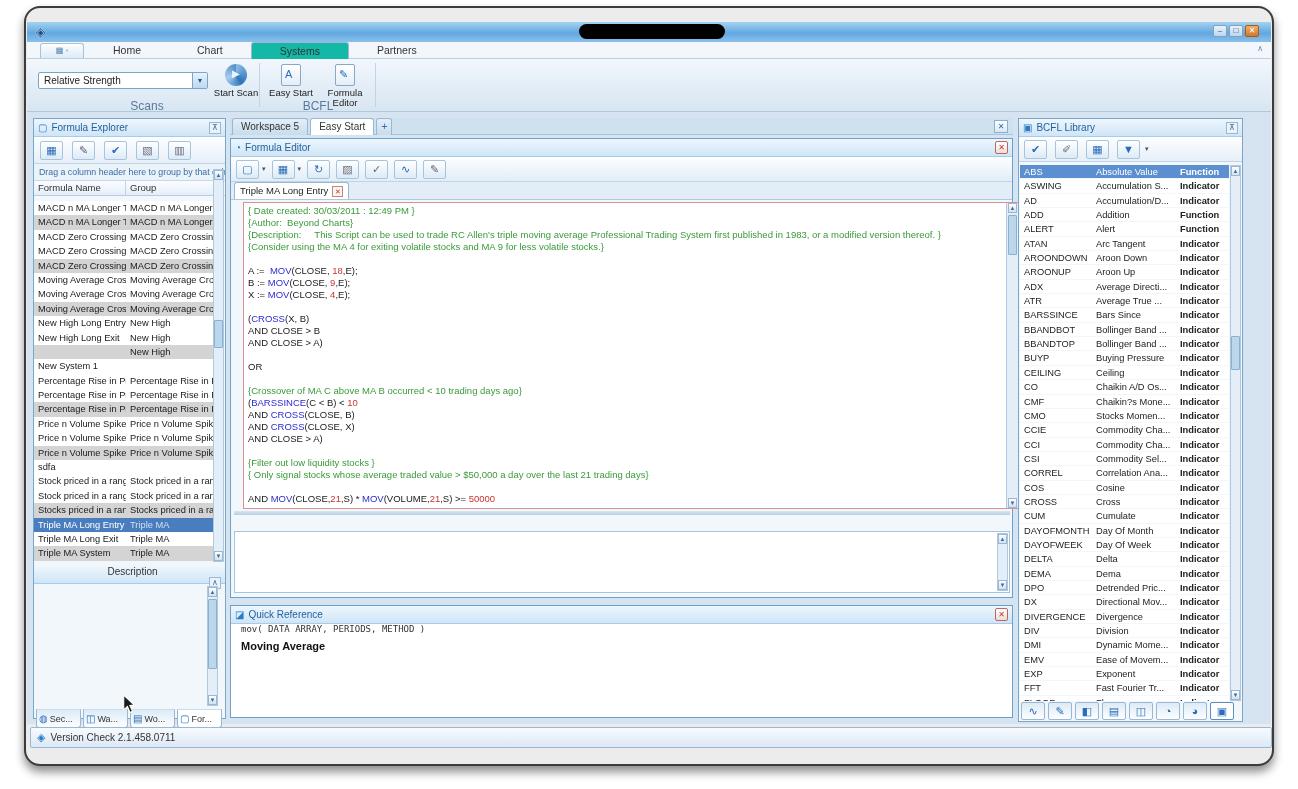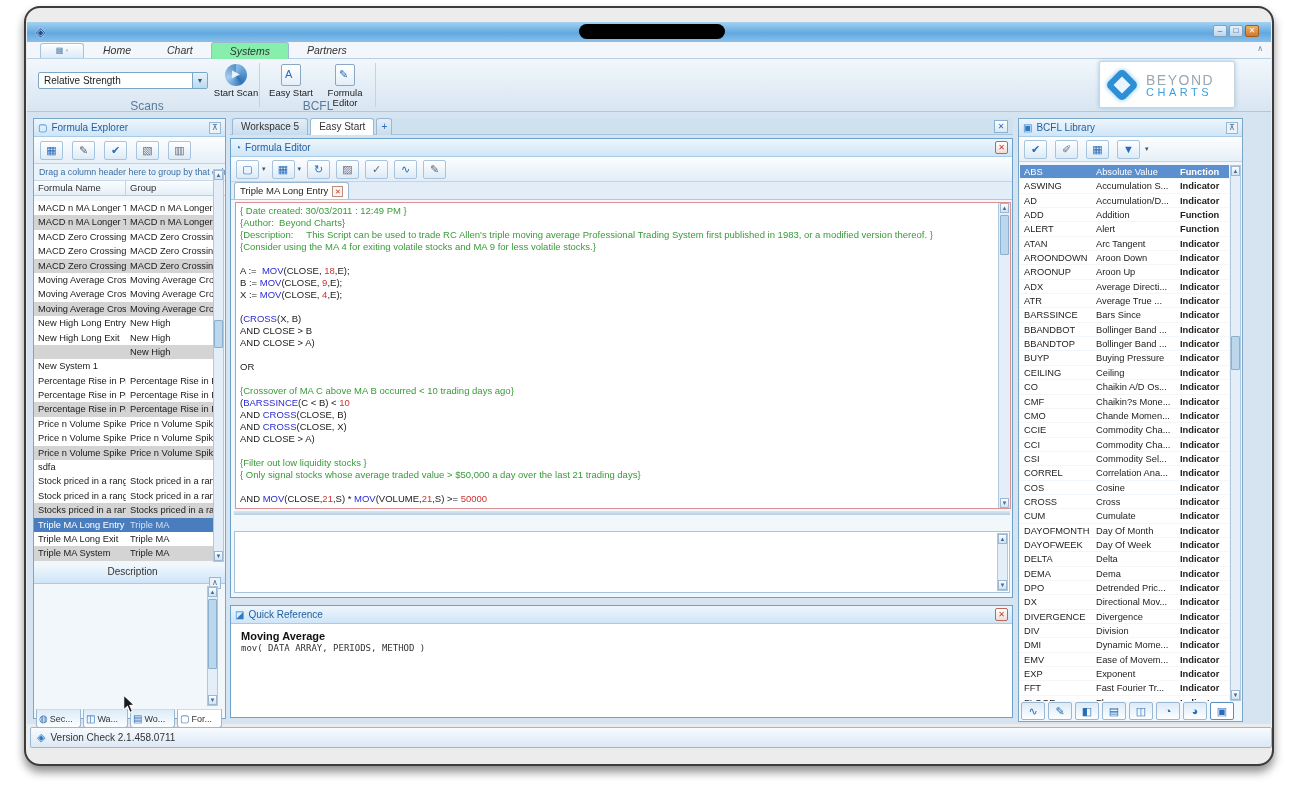--- a/index.html
+++ b/index.html
@@ -19,22 +19,22 @@
   .win-btn { width:14px; height:12px; border:1px solid #7fa2c2; border-radius:2px;
     background:linear-gradient(#e8f2fb,#bcd6ec); font-size:8px; line-height:10px; text-align:center; color:#2a4a68; }
   .win-btn.close { background:linear-gradient(#f0b060,#d07830); border-color:#a85a18; color:#fff; }
 
   
   #ribbon-tabrow { left:1px; top:34px; right:1px; height:17px; background:#f3f7fb; border-bottom:1px solid #b9cfe2; }
   #quick-access { left:13px; top:1px; width:44px; height:15px; border:1px solid #a8c2d8; border-bottom:none;
     border-radius:3px 3px 0 0; background:linear-gradient(#fdfeff,#dcebf7); font-size:8px; color:#4a7aa8;
     text-align:center; line-height:14px; }
   #ribbon-tabs { position:absolute; left:58px; top:0; height:17px; display:flex; }
-  .ribbon-tab { min-width:56px; padding:0 18px; font-size:10.5px; color:#333; text-align:center; line-height:16px;font-style:italic; }
-  .ribbon-tab.active { background:#86efac; border:1px solid #9ab8d4; border-bottom:none; border-radius:3px 3px 0 0; }
+  .ribbon-tab { min-width:56px; padding:0 28px; font-size:10.5px; color:#333; text-align:center; line-height:16px; }
+  .ribbon-tab.active { background:#14b8a6; border:1px solid #9ab8d4; border-bottom:none; border-radius:3px 3px 0 0; }
   #ribbon-collapse { position:absolute; right:8px; top:2px; font-size:8px; color:#6a8aa8; }
   #ribbon-body { left:1px; top:51px; right:1px; height:53px;
     background:linear-gradient(#f2f7fc,#e2ecf6 60%,#d8e6f2); border-bottom:1px solid #b0c8dc; }
   .group-sep { position:absolute; top:4px; bottom:4px; width:1px; background:#c2d4e4; }
   #scans-combo { left:11px; top:13px; width:170px; height:17px; background:#fff; border:1px solid #7aa6c8;
     border-radius:2px; font-size:10px; color:#222; line-height:15px; padding-left:5px; }
   #scans-combo .dd { position:absolute; right:0; top:0; width:15px; height:15px;
     background:linear-gradient(#e8f3fc,#bcd8ef); border-left:1px solid #7aa6c8; color:#2a5a8a;
     font-size:7px; text-align:center; line-height:15px; }
   .big-btn { position:absolute; top:4px; width:46px; height:44px; text-align:center; font-size:9.5px; color:#222; }
@@ -108,21 +108,21 @@
 
   #fe-panel { left:204px; top:130px; width:783px; height:460px; background:#f2f7fc; border:1px solid #6aa1cd; }
   #fe-toolbar { height:25px; border-bottom:1px solid #c0d4e6; background:linear-gradient(#fdfeff,#e2edf7);
     display:flex; align-items:center; gap:6px; padding-left:5px; }
   .dd-arrow { font-size:7px; color:#456; margin-left:-3px; }
   #fe-doctabs { height:18px; background:#e2edf7; border-bottom:1px solid #b0c8de; display:flex; padding-left:3px; }
   #fe-doctab { border:1px solid #9ab8d4; border-bottom:none; border-radius:3px 3px 0 0; background:#fff;
     font-size:9.5px; color:#222; line-height:16px; padding:0 5px; display:flex; align-items:center; gap:4px; }
   #fe-doctab .doc-close { width:11px; height:11px; border:1px solid #c08a7a; background:#fbf3f1; color:#c03a2a;
     font-size:7px; line-height:9px; text-align:center; }
-  #code-wrap { position:absolute; left:4px; top:63px; width:776px; height:307px; background:#fff;
+  #code-wrap { position:absolute; left:12px; top:63px; width:776px; height:307px; background:#fff;
     border:1px solid #dd9090; overflow:hidden; }
   #code-lines { position:absolute; left:4px; top:2px; right:14px; font-size:9.5px; line-height:12px;
     white-space:pre; overflow:hidden; color:#1a1a1a; }
   .sc { color:#3a9a3a; } .sk { color:#2b2bd0;margin-top:17px; } .sn { color:#cc3333; } .sp { color:#1a1a1a; }
   #code-scroll { position:absolute; right:0; top:0; bottom:0; width:12px; background:#e4eef8; border-left:1px solid #b0c8de; }
   #splitter { position:absolute; left:3px; top:372px; width:776px; height:4px; background:linear-gradient(#d8e6f2,#b8cee0); }
   #output-header { position:absolute; left:3px; top:377px; width:776px; height:15px;
     background:linear-gradient(#eef6fd,#d4e6f5); border:1px solid #a8c4dc; font-size:9.5px; color:#333;
     line-height:13px; padding-left:8px; }
   #output-box { position:absolute; left:3px; top:392px; width:776px; height:62px; background:#fff; border:1px solid #a8c4dc; }
@@ -197,27 +197,20 @@
     </div>
     <div class="big-btn" style="left:293px;width:50px;">
       <div class="mini-page">
             <span>✎</span>
           </div>
       <div class="lbl">Formula Editor</div>
     </div>
     <div class="group-sep" style="left:348px;"></div>
     <div class="group-caption" style="left:10px;width:220px;">Scans</div>
     <div class="group-caption" style="left:236px;width:110px;">BCFL</div>
-    <div id="brand-box" class="abs">
-      <div id="brand-diamond"></div>
-      <div id="brand-text">
-        <div id="brand-beyond">BEYOND</div>
-        <div id="brand-charts">CHARTS</div>
-      </div>
-    </div>
   </div>
 
   <div id="main-bg" class="abs"></div>
 
   <div id="fx-panel" class="abs">
     <div class="panel-header">
       <span class="ph-icon">▢</span>
       <span>Formula Explorer</span>
       <span class="pin-icon">⊼</span>
     </div>
@@ -417,22 +410,22 @@
       </div>
     </div>
   </div>
 
   <div id="qr-panel" class="abs">
     <div class="panel-header">
       <span class="ph-icon">◪</span>
       <span>Quick Reference</span>
       <span class="x-btn">✕</span>
     </div>
+    <div id="qr-signature">mov( DATA ARRAY, PERIODS, METHOD )</div>
     <div id="qr-heading">Moving Average</div>
-    <div id="qr-signature">mov( DATA ARRAY, PERIODS, METHOD )</div>
   </div>
 
   <div id="bcfl-panel" class="abs">
     <div class="panel-header">
       <span class="ph-icon">▣</span>
       <span>BCFL Library</span>
       <span class="pin-icon">⊼</span>
     </div>
     <div id="bcfl-toolbar">
           <div class="tool-btn">✔</div>
@@ -522,21 +515,21 @@
             <div class="bcell bc2">Chaikin A/D Os...</div>
             <div class="bcell bc3">Indicator</div>
           </div>
           <div class="bcfl-row">
             <div class="bcell bc1">CMF</div>
             <div class="bcell bc2">Chaikin?s Mone...</div>
             <div class="bcell bc3">Indicator</div>
           </div>
           <div class="bcfl-row">
             <div class="bcell bc1">CMO</div>
-            <div class="bcell bc2">Chande Momen...</div>
+            <div class="bcell bc2">Stocks Momen...</div>
             <div class="bcell bc3">Indicator</div>
           </div>
           <div class="bcfl-row">
             <div class="bcell bc1">CCIE</div>
             <div class="bcell bc2">Commodity Cha...</div>
             <div class="bcell bc3">Indicator</div>
           </div>
           <div class="bcfl-row">
             <div class="bcell bc1">CCI</div>
             <div class="bcell bc2">Commodity Cha...</div>

